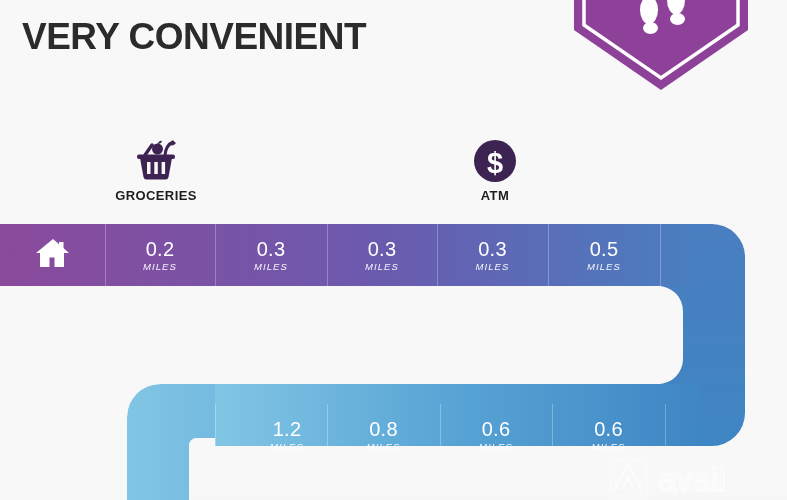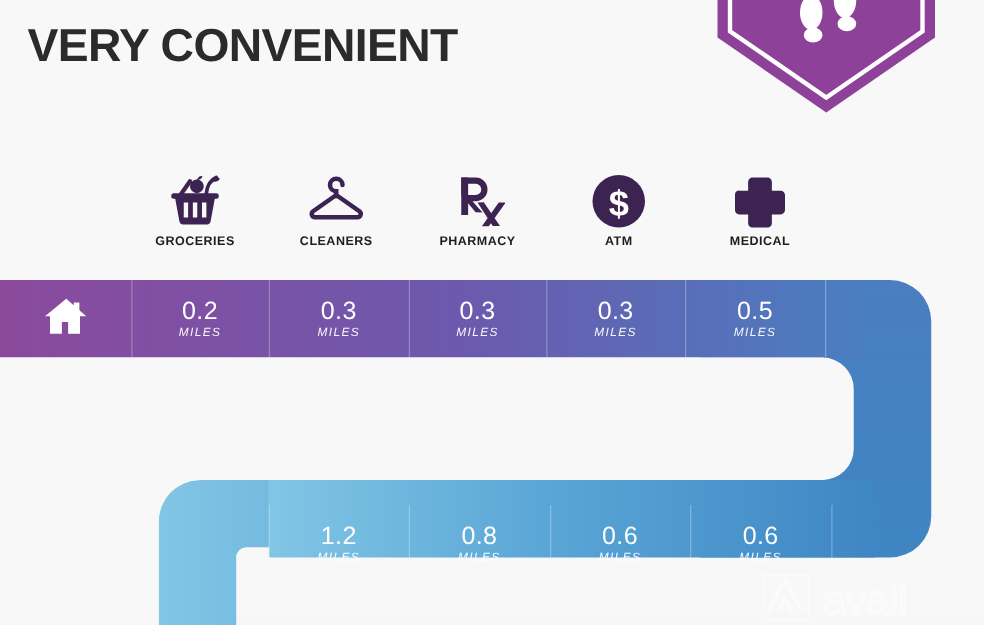--- a/index.html
+++ b/index.html
@@ -33,21 +33,21 @@
   
   .icon-row { position: absolute; left: 0; width: 787px; height: 70px; }
   #icon-row-top { top: 138px; }
   #icon-row-bottom { top: 305px; }
   .icon-cell {
     position: absolute; top: 0; width: 112px; height: 70px;
     display: flex; flex-direction: column; align-items: center; justify-content: flex-start;
   }
   .icon-glyph { height: 46px; display: flex; align-items: center; justify-content: center; }
   .icon-label {
-    margin-top: 4px; font-size: 10px; font-weight: bold;
+    margin-top: 4px; font-size: 13px; font-weight: bold;
     letter-spacing: 0.4px; color: #1d1d1d; white-space: nowrap;
   }
 
   
   #snake { position: absolute; left: 0; top: 214px; width: 787px; height: 286px; }
 
   .bar-cells { position: absolute; height: 62px; }
   #top-cells  { left: 0px;   top: 10px;  width: 660px; }
   #bot-cells  { left: 215px; top: 190px; width: 470px; }
 
@@ -100,64 +100,32 @@
           <path d="M13 16 L20 6" stroke="#3d2352" stroke-width="3.4" stroke-linecap="round" fill="none"></path>
           <circle cx="25.5" cy="10" r="5.5"></circle>
           <path d="M25.5 4.5 q2 -3.5 4.5 -2.5 q-1 3 -4.5 3 Z"></path>
           <path d="M33 16 q1 -10 8 -13" stroke="#3d2352" stroke-width="3" fill="none" stroke-linecap="round"></path>
           <path d="M37 5.5 q4.5 -4 7 -1.5 q-2.5 4 -7 1.5 Z"></path>
         </svg>
       </span>
       <span class="icon-label">GROCERIES</span>
     </div>
 
-    <div class="icon-cell" style="left:213px">
-      <span class="icon-glyph">
-        <svg width="50" height="44" viewBox="0 0 50 44" fill="none" stroke="#3d2352">
-          <path d="M25 18 V14 a5 5 0 1 1 5 -5" stroke-width="3.6" stroke-linecap="round"></path>
-          <path d="M25 17 L6.5 30 a2.6 2.6 0 0 0 1.6 4.7 h33.8 a2.6 2.6 0 0 0 1.6 -4.7 L25 17 Z" stroke-width="3.6" stroke-linejoin="round"></path>
-        </svg>
-      </span>
-      <span class="icon-label">CLEANERS</span>
-    </div>
-
-    <div class="icon-cell" style="left:326px">
-      <span class="icon-glyph">
-        <svg width="44" height="46" viewBox="0 0 44 46" fill="#3d2352">
-          <path d="M9 4 h11.5 a9.5 9.5 0 0 1 0 19 h-2.5 l8 9 l-5.5 -0.2 L9 18 V4 Z"></path>
-          <rect x="9" y="4" width="5.5" height="30"></rect>
-          <path d="M14.5 9 h6 a4.5 4.5 0 0 1 0 9 h-6 Z" fill="#f8f8f9"></path>
-          <path d="M22 24 l5 -0.2 l13 19 l-5.8 0 Z"></path>
-          <path d="M39 24 l5.5 0 l-13.5 19 l-5.5 0 Z"></path>
-        </svg>
-      </span>
-      <span class="icon-label">PHARMACY</span>
-    </div>
+
 
     <div class="icon-cell" style="left:439px">
       <span class="icon-glyph">
         <svg width="46" height="46" viewBox="0 0 46 46">
           <circle cx="23" cy="23" r="21" fill="#3d2352"></circle>
           <text x="23" y="34.5" font-family="'Liberation Sans', sans-serif" font-size="29" font-weight="bold" fill="#ffffff" text-anchor="middle">$</text>
         </svg>
       </span>
       <span class="icon-label">ATM</span>
     </div>
 
-    <div class="icon-cell" style="left:552px">
-      <span class="icon-glyph">
-        <svg width="44" height="44" viewBox="0 0 44 44" fill="#3d2352">
-          <path d="M16 3 h12 a3.5 3.5 0 0 1 3.5 3.5 V13.5 h7 a3.5 3.5 0 0 1 3.5 3.5 v12
-                   a3.5 3.5 0 0 1 -3.5 3.5 h-7 v7 a3.5 3.5 0 0 1 -3.5 3.5 h-12
-                   a3.5 3.5 0 0 1 -3.5 -3.5 v-7 h-7 A3.5 3.5 0 0 1 2 28.5 v-12
-                   A3.5 3.5 0 0 1 5.5 13.5 h7 V6.5 A3.5 3.5 0 0 1 16 3 Z"></path>
-        </svg>
-      </span>
-      <span class="icon-label">MEDICAL</span>
-    </div>
   </div>
 
   <div class="icon-row" id="icon-row-bottom">
 
     <div class="icon-cell" style="left:214px">
       <span class="icon-glyph">
         <svg width="50" height="46" viewBox="0 0 50 46">
           <g transform="rotate(-37 25 23)" fill="#3d2352">
             <path d="M3 10 h44 v6 a5 5 0 0 0 0 10 v6 H3 v-6 a5 5 0 0 0 0 -10 Z"></path>
             <rect x="11" y="15" width="28" height="12" fill="#f8f8f9"></rect>
@@ -282,21 +250,21 @@
       <div class="cell" style="left:548px; width:112px;">
         <span class="val">0.5</span>
         <span class="unit">MILES</span>
       </div>
       <div class="cell-divider" style="left:548px"></div>
       <div class="cell-divider" style="left:660px"></div>
     </div>
 
     
     <div class="bar-cells" id="bot-cells">
-      <div class="cell" style="left:0px; width:112px;">
+      <div class="cell" style="left:16px; width:112px;">
         <span class="val">1.2</span>
         <span class="unit">MILES</span>
       </div>
       <div class="cell-divider" style="left:0px"></div>
 
       <div class="cell" style="left:112px; width:113px;">
         <span class="val">0.8</span>
         <span class="unit">MILES</span>
       </div>
       <div class="cell-divider" style="left:112px"></div>

